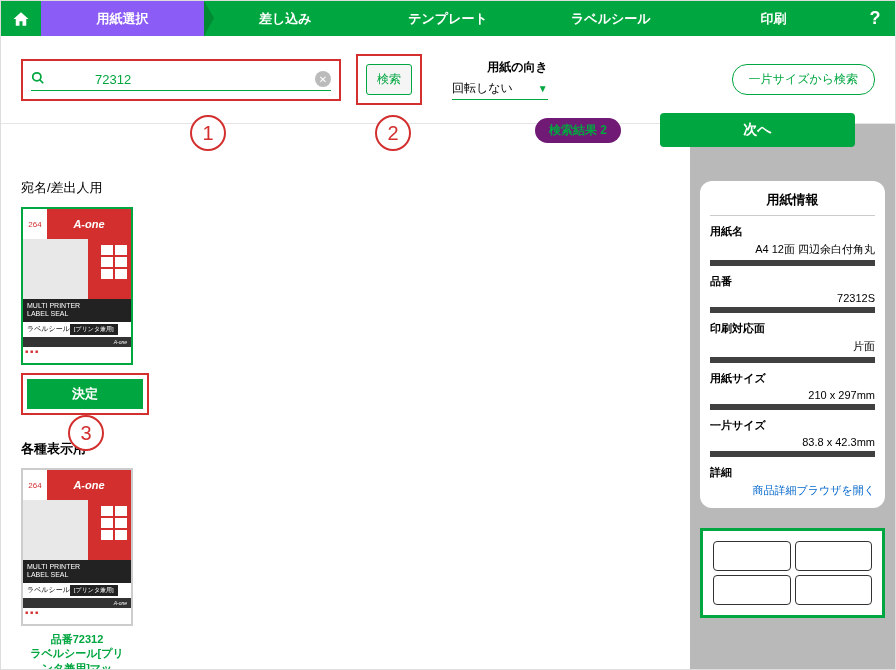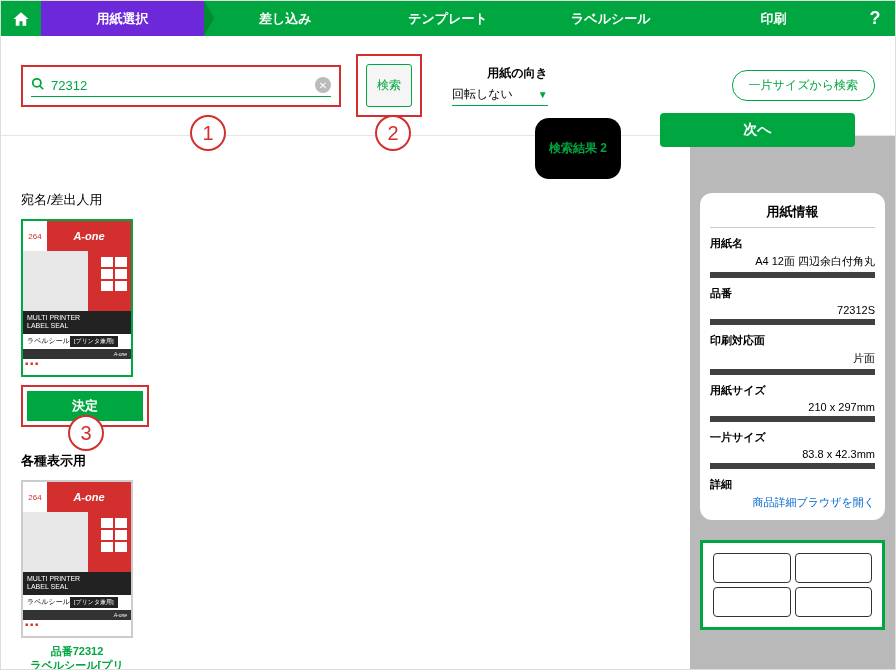--- a/index.html
+++ b/index.html
@@ -2,47 +2,47 @@
 <html><head>
   <meta charset="utf-8">
   <style>
     * { margin: 0; padding: 0; box-sizing: border-box; font-family: "Hiragino Kaku Gothic Pro", "Meiryo", sans-serif; }
     body { width: 896px; height: 670px; overflow: hidden; background: #fff; border: 1px solid #ddd; }
 
     
     .top-nav { display: flex; height: 35px; background: #00a63f; position: relative; }
     .home-btn { width: 40px; display: flex; align-items: center; justify-content: center; color: #fff; cursor: pointer; }
     .nav-step { flex: 1; display: flex; align-items: center; justify-content: center; color: #fff; font-size: 13px; font-weight: bold; position: relative; }
-    .nav-step.active { background: #6d28d9; }
+    .nav-step.active { background: #8b5cf6; }
     .nav-step::after { content: ''; position: absolute; right: -10px; top: 0; border-top: 17px solid transparent; border-bottom: 18px solid transparent; border-left: 10px solid #00a63f; z-index: 1; }
     .nav-step.active::after { border-left-color: #008a34; }
     .nav-step:last-of-type::after { display: none; }
     .help-btn { width: 40px; display: flex; align-items: center; justify-content: center; background: #00a63f; color: #fff; font-size: 18px; font-weight: bold; cursor: pointer; }
 
     
     .search-row { display: flex; align-items: center; padding: 18px 20px; gap: 15px; border-bottom: 1px solid #e5e5e5; position: relative; }
     .search-container { position: relative; width: 320px; border: 2px solid #d32f2f; padding: 8px; }
     .search-input-wrap { display: flex; align-items: center; border-bottom: 1px solid #00a63f; padding: 2px 0; }
     .search-icon { color: #00a63f; font-size: 15px; margin-right: 6px; }
-    .search-input { border: none; outline: none; flex: 1; font-size: 13px; color: #00a63f; }
+    .search-input { border: none; outline: none; flex: 1; font-size: 13px; color: #00a63f; margin-left: 44px; }
     .clear-icon { width: 16px; height: 16px; background: #bbb; border-radius: 50%; display: flex; align-items: center; justify-content: center; color: #fff; font-size: 10px; cursor: pointer; }
     .search-btn-container { border: 2px solid #d32f2f; padding: 8px; }
-    .search-btn { padding: 12px 10px; border: 1px solid #00a63f; background: #f5f5f5; color: #00a63f; font-size: 12px; border-radius: 3px; cursor: pointer; }
+    .search-btn { padding: 6px 10px; border: 1px solid #00a63f; background: #f5f5f5; color: #00a63f; font-size: 12px; border-radius: 3px; cursor: pointer; }
     .orientation { display: flex; flex-direction: column; margin-left: 15px; }
     .orientation-label { font-size: 12px; font-weight: bold; text-align: right; }
     .orientation-select { display: flex; align-items: center; gap: 25px; border-bottom: 1px solid #00a63f; padding: 2px 0; margin-top: 2px; font-size: 12px; cursor: pointer; }
     .dropdown-arrow { color: #00a63f; font-size: 10px; }
     .size-search-btn { margin-left: auto; padding: 6px 16px; border: 1px solid #00a63f; background: #fff; color: #00a63f; font-size: 12px; border-radius: 15px; cursor: pointer; }
 
     
     .main { display: flex; height: calc(100% - 35px - 80px); }
     .left-panel { flex: 1; padding: 10px 20px; overflow-y: auto; }
     .right-panel { width: 205px; background: #b9b9b9; padding: 10px; }
 
-    .results-badge { position: absolute; left: 535px; top: 118px; background: #000000; color: #00a63f; font-size: 12px; font-weight: bold; padding: 22px 14px; border-radius: 14px; }
+    .results-badge { position: absolute; left: 535px; top: 118px; background: #701a75; color: #00a63f; font-size: 12px; font-weight: bold; padding: 4px 14px; border-radius: 14px; }
     .next-btn { position: absolute; left: 660px; top: 113px; width: 195px; background: #00a63f; color: #fff; font-size: 14px; font-weight: bold; padding: 8px 0; text-align: center; border-radius: 4px; cursor: pointer; }
 
     .annotation { position: absolute; width: 36px; height: 36px; border: 2px solid #d32f2f; border-radius: 50%; display: flex; align-items: center; justify-content: center; color: #d32f2f; font-size: 20px; background: #fff; }
     .ann1 { left: 190px; top: 115px; }
     .ann2 { left: 375px; top: 115px; }
     .ann3 { left: 68px; top: 415px; }
 
     .category-title { font-size: 13px; font-weight: normal; margin: 45px 0 10px 0; }
     .card { width: 112px; }
     .card-img { width: 112px; height: 158px; border: 2px solid #00a63f; background: #fff; position: relative; overflow: hidden; }

